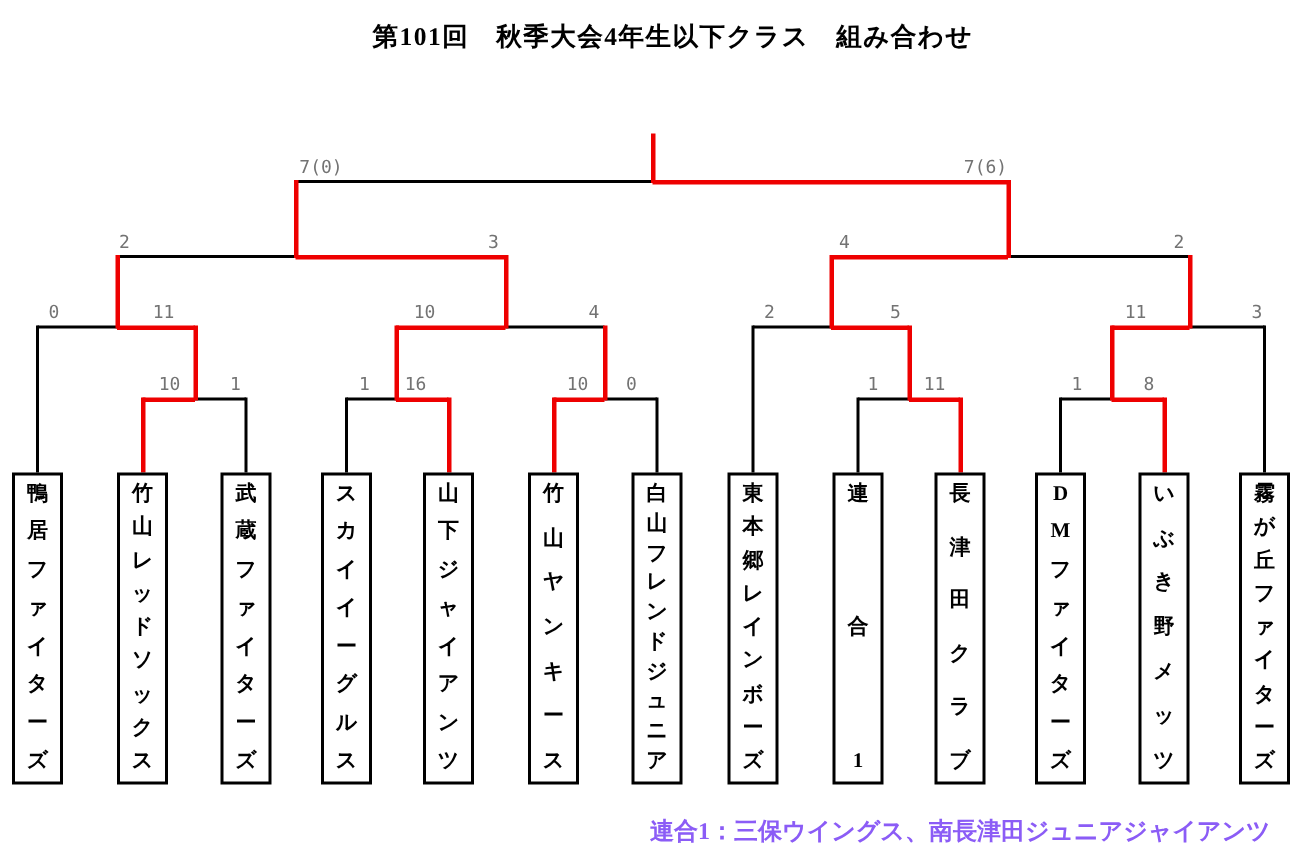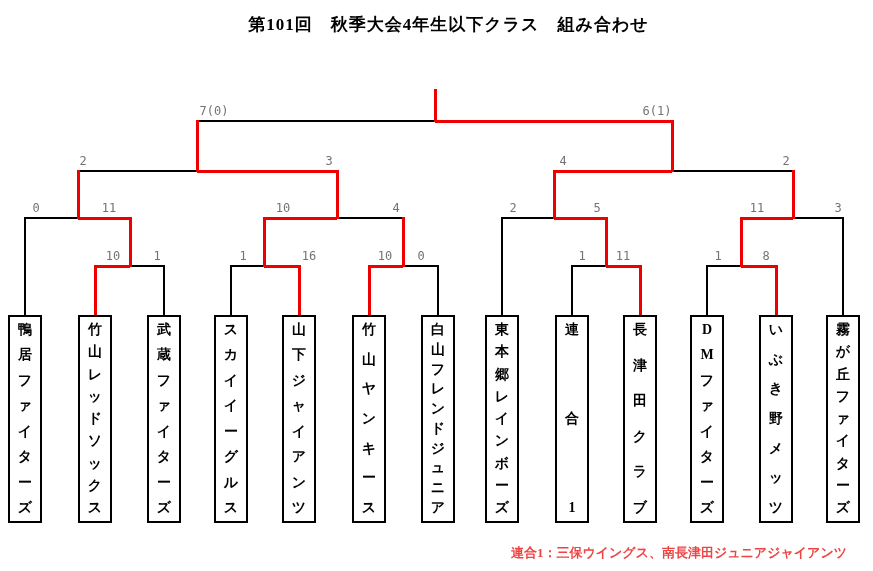--- a/index.html
+++ b/index.html
@@ -33,21 +33,21 @@
     position:absolute;top:315px;width:34px;height:208px;
     border:2px solid #000;box-sizing:border-box;background:#fff;
     display:flex;flex-direction:column;justify-content:space-between;
     align-items:center;padding:6px 0;z-index:3;
   }
   .team-box span{
     display:block;font-size:14px;font-weight:bold;color:#000;line-height:1;
   }
   .footnote{
     position:absolute;top:544px;right:26px;
-    font-size:13px;font-weight:bold;color:#ef4444;white-space:nowrap;
+    font-size:16px;font-weight:bold;color:#8b5cf6;white-space:nowrap;
   }
 </style>
 </head>
 <body>
 
 <div id="stage">
   <div class="title">第101回　秋季大会4年生以下クラス　組み合わせ</div>
   <div id="lines">
       <div class="seg red" style="background: rgb(238, 0, 0); left: 433.5px; top: 89px; width: 3px; height: 33px;"></div>
       <div class="seg black" style="background: rgb(0, 0, 0); left: 197px; top: 120px; width: 238px; height: 2px;"></div>
@@ -94,37 +94,37 @@
       <div class="seg black" style="background: rgb(0, 0, 0); left: 437px; top: 265px; width: 2px; height: 51px;"></div>
       <div class="seg black" style="background: rgb(0, 0, 0); left: 501px; top: 217px; width: 2px; height: 99px;"></div>
       <div class="seg black" style="background: rgb(0, 0, 0); left: 571px; top: 265px; width: 2px; height: 51px;"></div>
       <div class="seg red" style="background: rgb(238, 0, 0); left: 638.5px; top: 265px; width: 3px; height: 51px;"></div>
       <div class="seg black" style="background: rgb(0, 0, 0); left: 706px; top: 265px; width: 2px; height: 51px;"></div>
       <div class="seg red" style="background: rgb(238, 0, 0); left: 774.5px; top: 265px; width: 3px; height: 51px;"></div>
       <div class="seg black" style="background: rgb(0, 0, 0); left: 842px; top: 217px; width: 2px; height: 99px;"></div>
     </div>
   <div id="scores">
       <div class="score" style="left: 214px; top: 105px;">7(0)</div>
-      <div class="score" style="left: 657px; top: 105px;">6(1)</div>
+      <div class="score" style="left: 657px; top: 105px;">7(6)</div>
       <div class="score" style="left: 83px; top: 155px;">2</div>
       <div class="score" style="left: 329px; top: 155px;">3</div>
       <div class="score" style="left: 563px; top: 155px;">4</div>
       <div class="score" style="left: 786px; top: 155px;">2</div>
       <div class="score" style="left: 36px; top: 202px;">0</div>
       <div class="score" style="left: 109px; top: 202px;">11</div>
       <div class="score" style="left: 283px; top: 202px;">10</div>
       <div class="score" style="left: 396px; top: 202px;">4</div>
       <div class="score" style="left: 513px; top: 202px;">2</div>
       <div class="score" style="left: 597px; top: 202px;">5</div>
       <div class="score" style="left: 757px; top: 202px;">11</div>
       <div class="score" style="left: 838px; top: 202px;">3</div>
       <div class="score" style="left: 113px; top: 250px;">10</div>
       <div class="score" style="left: 157px; top: 250px;">1</div>
       <div class="score" style="left: 243px; top: 250px;">1</div>
-      <div class="score" style="left: 277px; top: 250px; margin-left: 32px;">16</div>
+      <div class="score" style="left: 277px; top: 250px;">16</div>
       <div class="score" style="left: 385px; top: 250px;">10</div>
       <div class="score" style="left: 421px; top: 250px;">0</div>
       <div class="score" style="left: 582px; top: 250px;">1</div>
       <div class="score" style="left: 623px; top: 250px;">11</div>
       <div class="score" style="left: 718px; top: 250px;">1</div>
       <div class="score" style="left: 766px; top: 250px;">8</div>
     </div>
   <div id="teams">
       <div class="team-box" style="left: 8px;">
         <span>鴨</span>

